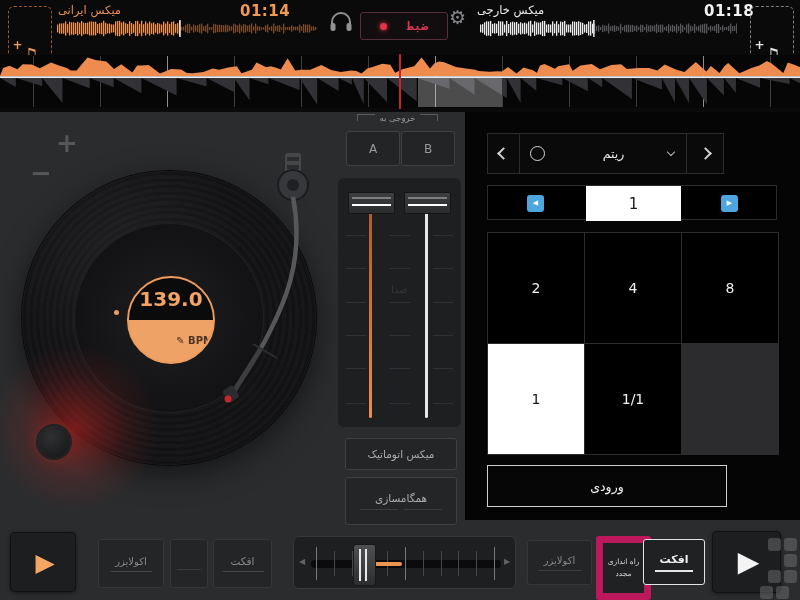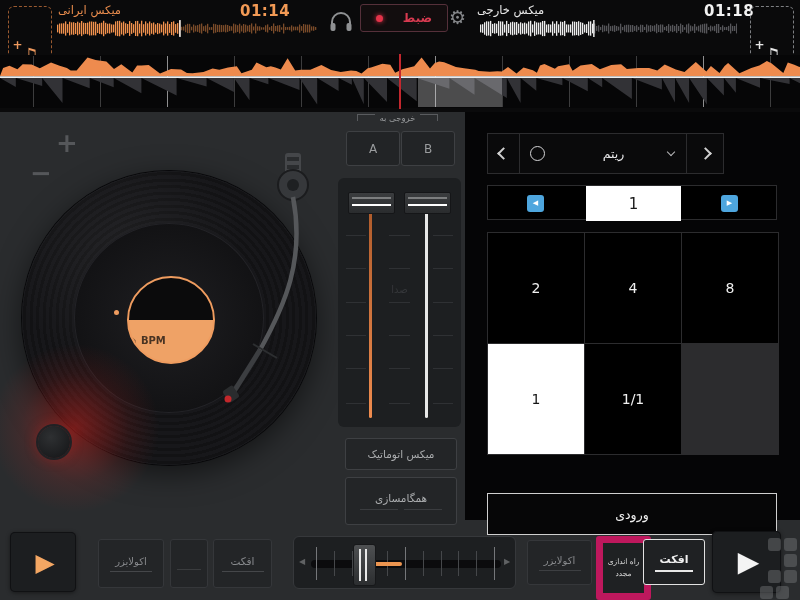--- a/index.html
+++ b/index.html
@@ -6,41 +6,41 @@
   #app{position:relative;width:800px;height:600px;overflow:hidden;
        font-family:"DejaVu Sans",sans-serif;background:#2a2c2e;user-select:none;}
   .abs{position:absolute;}
   
   .topbar{position:absolute;left:0;top:0;width:800px;height:112px;background:#0a0a0b;}
   .addbtn{position:absolute;top:6px;width:42px;height:99px;border-radius:6px;display:flex;align-items:center;justify-content:center;}
   .addbtn .note{position:relative;font-size:21px;line-height:1;}
   .addbtn .plus{position:absolute;top:-7px;left:-8px;font-size:12px;font-weight:bold;}
   .deck-title{position:absolute;top:3px;font-size:11.5px;font-weight:normal;}
   .deck-time{position:absolute;top:2px;font-size:15px;font-weight:bold;letter-spacing:.5px;}
-  .recbtn{position:absolute;left:360px;top:4px;width:86px;height:26px;border:1px solid #55303a;border-radius:3px;
-          background:#120d0e;display:flex;align-items:center;justify-content:center;gap:20px;cursor:pointer;}
+  .recbtn{position:absolute;left:360px;top:12px;width:86px;height:26px;border:1px solid #55303a;border-radius:3px;
+          background:#120d0e;display:flex;align-items:center;justify-content:center;gap:20px;cursor:pointer;font-family:Liberation Mono, monospace;}
   .recdot{width:7px;height:7px;border-radius:50%;background:#e23349;box-shadow:0 0 5px #e23349;}
   .reclabel{color:#d83a50;font-size:12px;font-weight:bold;}
   .gear{position:absolute;left:449px;top:8px;font-size:19px;color:#86888b;line-height:1;cursor:pointer;}
   .mainwave{position:absolute;left:0;top:55px;width:800px;height:53px;background:#060607;}
   .playhead{position:absolute;left:399px;top:54px;width:2px;height:55px;background:#c2272e;z-index:5;}
   
   .zoomctl{color:#55575a;font-weight:bold;cursor:pointer;line-height:1;}
   .vinyl{position:absolute;left:22px;top:171px;width:294px;height:294px;border-radius:50%;
      background:
        radial-gradient(circle at 36% 30%, rgba(255,255,255,.06), transparent 42%),
        repeating-radial-gradient(circle at 50% 50%, #121214 0 3px, #17171a 3px 6.5px),
        radial-gradient(circle,#1a1a1d,#0d0d0f);
      box-shadow:0 0 0 1px #08080a,0 8px 30px rgba(0,0,0,.55);cursor:grab;}
   .vinyl-inner{position:absolute;left:74px;top:223px;width:190px;height:190px;border-radius:50%;
      background:radial-gradient(circle,#1f1f22,#121214 72%);box-shadow:0 0 0 1px #232327 inset;}
   .label{position:absolute;left:127px;top:276px;width:84px;height:84px;border-radius:50%;border:2px solid #ef9c5f;
      background:linear-gradient(#0b0b0c 50%, #efa266 50%);overflow:hidden;cursor:pointer;}
   .bpmval{position:absolute;left:0;top:9px;width:100%;text-align:center;color:#f4a365;font-size:20px;font-weight:bold;}
-  .bpmlab{position:absolute;left:0;top:57px;width:100%;text-align:left;color:#4a3423;font-size:10px;font-weight:bold;}
+  .bpmlab{position:absolute;left:0;top:57px;width:100%;text-align:right;color:#4a3423;font-size:10px;font-weight:bold;}
   .lbl-dot{position:absolute;left:114px;top:310px;width:5px;height:5px;border-radius:50%;background:#ef9c5f;}
   .glow{position:absolute;left:-10px;top:343px;width:170px;height:170px;border-radius:50%;pointer-events:none;
      background:radial-gradient(circle, rgba(214,38,33,.5), rgba(214,38,33,.12) 45%, transparent 70%);}
   .knob{position:absolute;left:38px;top:426px;width:32px;height:32px;border-radius:50%;
      background:radial-gradient(circle at 40% 35%,#2e3032,#131416);box-shadow:0 0 0 2px #202124,0 0 14px rgba(210,35,30,.4);cursor:pointer;}
   
   .brk{width:17px;height:6px;border-top:1px solid #595b5e;}
   .brk.l{border-left:1px solid #595b5e;} .brk.r{border-right:1px solid #595b5e;}
   .abbtn{position:absolute;top:131px;width:52px;height:33px;background:#222426;border:1px solid #3e4043;border-radius:3px;
      color:#9a9c9e;font-size:12px;display:flex;align-items:center;justify-content:center;cursor:pointer;}
@@ -67,21 +67,21 @@
   .modetxt{color:#e8e8ea;font-size:12.5px;margin-left:14px;}
   .beatrow{position:absolute;left:22px;top:73px;width:290px;height:35px;background:#000;border:1px solid #2c2c2e;box-sizing:border-box;}
   .bluebtn{position:absolute;top:9px;width:17px;height:17px;border-radius:3px;background:#4ea6de;color:#fff;
      font-size:7px;text-align:center;line-height:17px;cursor:pointer;}
   .beatbox{position:absolute;left:98px;top:0;width:95px;height:35px;background:#fff;color:#1a1a1a;font-size:15px;
      display:flex;align-items:center;justify-content:center;}
   .grid{position:absolute;left:22px;top:120px;width:290px;height:221px;background:#2c2c2e;
      display:grid;grid-template-columns:1fr 1fr 1fr;grid-template-rows:1fr 1fr;gap:1px;border:1px solid #2c2c2e;}
   .gcell{background:#000;color:#f0f0f0;font-size:14px;display:flex;align-items:center;justify-content:center;cursor:pointer;}
   .gcell.sel{background:#fff;color:#151515;}
-  .tabs{position:absolute;left:22px;top:353px;width:290px;height:42px;border:1px solid #cfcfcf;box-sizing:border-box;display:flex;margin-top:28px;}
+  .tabs{position:absolute;left:22px;top:353px;width:240px;height:42px;border:1px solid #cfcfcf;box-sizing:border-box;display:flex;}
   .tab{flex:1;display:flex;align-items:center;justify-content:center;font-size:12.5px;cursor:pointer;}
   .tab.in{background:#060607;color:#f0f0f0;}
   .tab.out{background:#fff;color:#1a1a1a;}
   
   .playbtn{position:absolute;width:66px;height:60px;background:#1c1e20;border-radius:5px;
      box-shadow:inset 0 0 0 1px #101113,0 1px 4px rgba(0,0,0,.45);display:flex;align-items:center;justify-content:center;cursor:pointer;}
   .bbtn{position:absolute;background:#232527;border:1px solid #35373a;border-radius:3px;
      display:flex;flex-direction:column;align-items:center;justify-content:center;cursor:pointer;}
   .bbtn .t{font-size:10px;color:#87898c;}
   .bbtn .u{width:42px;height:1px;background:#45474a;margin-top:4px;}
@@ -423,20 +423,21 @@
 
   <div class="abs zoomctl" style="left:56px;top:130px;font-size:26px;">+</div>
   <div class="abs zoomctl" style="left:30px;top:160px;font-size:26px;">−</div>
 
   <div class="vinyl"></div>
   <div class="vinyl-inner"></div>
   <div class="glow"></div>
   <div class="knob"></div>
 
   <div class="label">
+    <div class="bpmval">139.0</div>
     <div class="bpmlab">
       <span>✎</span>
       <span>BPM</span>
     </div>
   </div>
   <div class="lbl-dot"></div>
 
   <svg class="abs" style="left:215px;top:145px;" width="130" height="270" viewBox="0 0 130 270">
     <rect x="70" y="8" width="16" height="28" rx="3" fill="#45474a"></rect>
     <rect x="72" y="12" width="12" height="4" fill="#2a2c2e"></rect>

